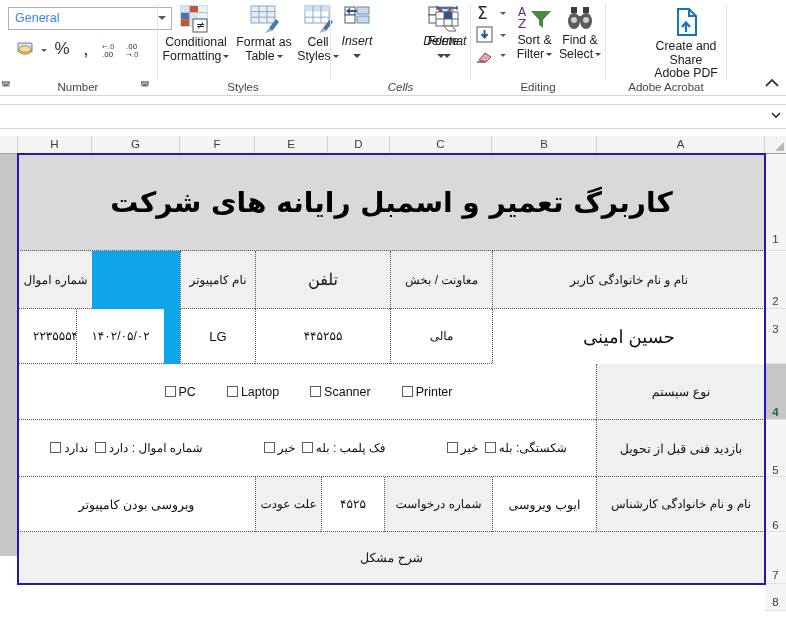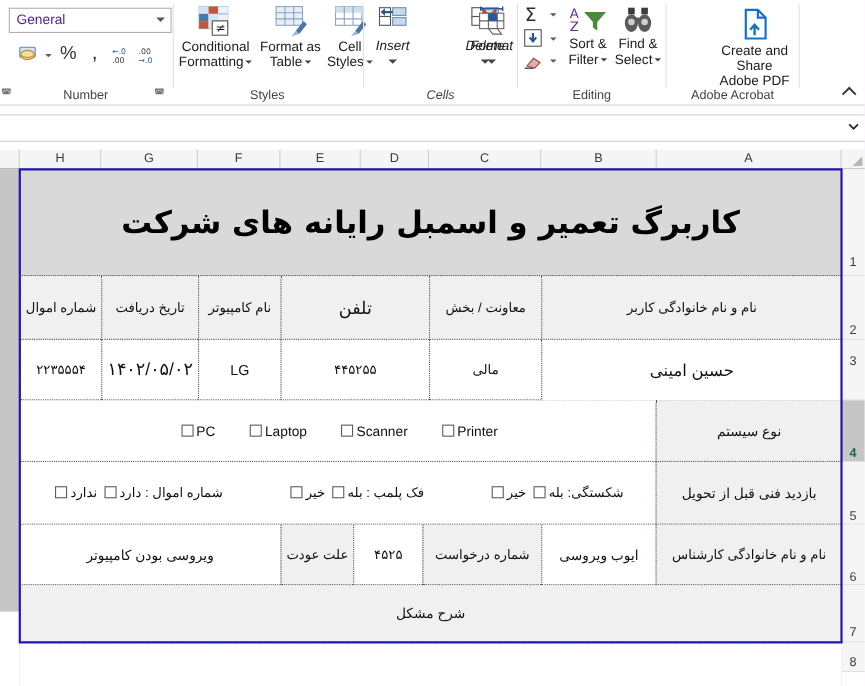--- a/index.html
+++ b/index.html
@@ -26,23 +26,23 @@
     text-align: center; font-size: 11.5px; color: #444444;
   }
   .rsep {
     position: absolute; top: 4px; width: 1px; height: 76px;
     background: #e2e2e2;
   }
 
   
   .numfmt {
     position: absolute; left: 8px; top: 7px;
-    width: 148px; height: 23px;
+    width: 164px; height: 23px;
     border: 1px solid #b0b0b0; background: #fff;
-    font-size: 12.5px; color: #4c1d95;
+    font-size: 12.5px; color: #3b82f6;
     padding: 3px 0 0 6px;
   }
   .numfmt .caret {
     position: absolute; right: 5px; top: 8px;
     width: 0; height: 0;
     border-left: 4px solid transparent;
     border-right: 4px solid transparent;
     border-top: 4px solid #5a5a5a;
   }
   .numbtn {
@@ -153,21 +153,21 @@
     position: absolute; left: 0; top: 18px;
     width: 18px; height: 470px; background: #c6c6c6;
   }
   .leftgutter .white {
     position: absolute; left: 0; width: 18px; background: #ffffff;
   }
 
   .grid {
     position: absolute; left: 18px; top: 18px;
     width: 747px; height: 470px;
-    background: #f0abfc;
+    background: #0ea5e9;
   }
 
   .cell {
     position: absolute;
     display: flex; align-items: center; justify-content: center;
     font-size: 12.5px; color: #111111;
     direction: rtl;
     overflow: hidden;
     white-space: nowrap;
   }
@@ -447,32 +447,31 @@
     <div class="rowcell" style="top:323px; height:55px; line-height:96px;">6</div>
     <div class="rowcell" style="top:378px; height:52px; line-height:86px;">7</div>
     <div class="rowcell" style="top:430px; height:27px; line-height:36px;">8</div>
   </div>
 
   <div class="grid">
 
     <div class="cell gray title-cell bdot-b" style="left:0; top:0; width:747px; height:97px;">کاربرگ تعمیر و اسمبل رایانه های شرکت</div>
 
     <div class="cell gray2 bdot-b bdot-l" style="left:0;   top:97px; width:74px;  height:58px; font-size:12px;">شماره اموال</div>
-    <div class="cell gray2 bdot-b bdot-l" style="left:74px; top:97px; width:88px;  height:58px; font-size:12px;">تاریخ دریافت</div>
     <div class="cell gray2 bdot-b bdot-l" style="left:162px;top:97px; width:75px;  height:58px; font-size:12px;">نام کامپیوتر</div>
     <div class="cell gray2 bdot-b bdot-l" style="left:237px;top:97px; width:135px; height:58px; font-size:16px;">تلفن</div>
     <div class="cell gray2 bdot-b bdot-l" style="left:372px;top:97px; width:102px; height:58px; font-size:12px;">معاونت / بخش</div>
     <div class="cell gray2 bdot-b bdot-l" style="left:474px;top:97px; width:273px; height:58px; font-size:12px;">نام و نام خانوادگی کاربر</div>
 
     <div class="cell white bdot-b bdot-l" style="left:0;   top:155px; width:74px;  height:55px; font-size:12px;">۲۲۳۵۵۵۴</div>
-    <div class="cell white bdot-b bdot-l" style="left:74px; top:155px; width:88px;  height:55px; font-size:16px;">۱۴۰۲/۰۵/۰۲</div>
+    <div class="cell white bdot-b bdot-l" style="left:58px; top:155px; width:88px;  height:55px; font-size:12px;">۱۴۰۲/۰۵/۰۲</div>
     <div class="cell white bdot-b bdot-l latin" style="left:162px;top:155px; width:75px;  height:55px; font-size:13px;">LG</div>
     <div class="cell white bdot-b bdot-l" style="left:237px;top:155px; width:135px; height:55px; font-size:12px;">۴۴۵۲۵۵</div>
     <div class="cell white bdot-b bdot-l" style="left:372px;top:155px; width:102px; height:55px; font-size:12px;">مالی</div>
-    <div class="cell white bdot-b bdot-l" style="left:474px;top:155px; width:273px; height:56px; font-size:15px;">حسین امینی</div>
+    <div class="cell white bdot-b bdot-l" style="left:474px;top:155px; width:273px; height:56px; font-size:18px;">حسین امینی</div>
 
     <div class="cell white bdot-b" style="left:0; top:210px; width:578px; height:56px; justify-content:center;">
       <span class="seg" style="margin:0 14px;"><span class="latin">Printer</span><span class="chk"></span></span>
       <span class="seg" style="margin:0 14px;"><span class="latin">Scanner</span><span class="chk"></span></span>
       <span class="seg" style="margin:0 14px;"><span class="latin">Laptop</span><span class="chk"></span></span>
       <span class="seg" style="margin:0 14px;"><span class="latin">PC</span><span class="chk"></span></span>
     </div>
     <div class="cell gray2 bdot-b bdot-l" style="left:578px; top:210px; width:169px; height:56px; font-size:12.5px;">نوع سیستم</div>
 
     <div class="cell white bdot-b" style="left:0; top:266px; width:578px; height:57px; justify-content:space-around; font-size:12px;">

